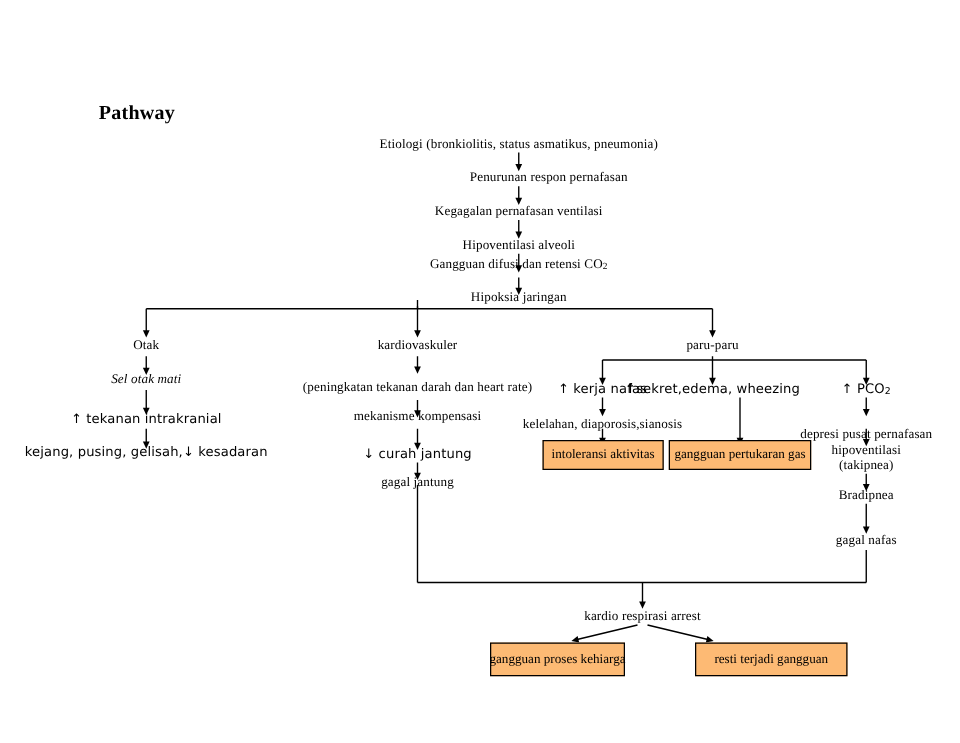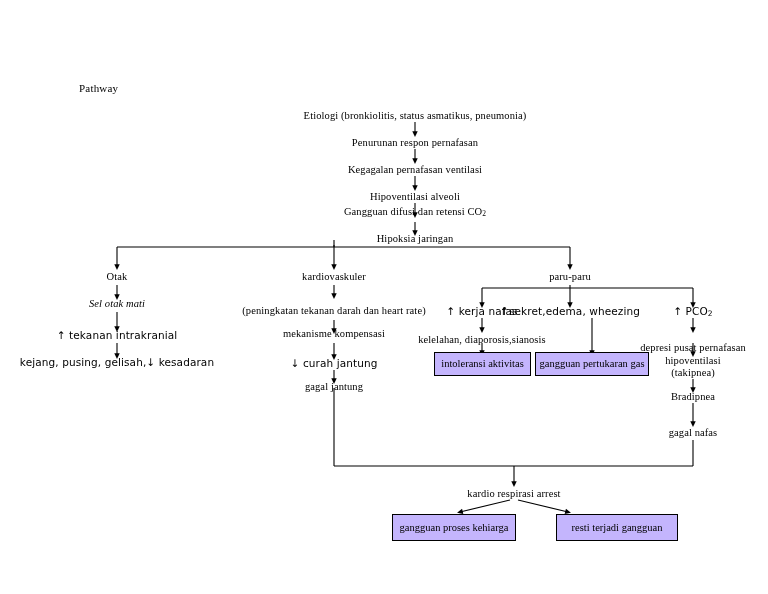--- a/index.html
+++ b/index.html
@@ -17,34 +17,34 @@
     position:absolute;
     font-size:10.5px;
     line-height:12.5px;
     white-space:nowrap;
     text-align:center;
     transform:translateX(-50%);
     letter-spacing:.1px;
   }
   .title{
     position:absolute;
-    font-weight:normal;
-    font-size:11px;
+    font-weight:bold;
+    font-size:16px;
     left:79px;top:82px;
     letter-spacing:.2px;
   }
   .boxnode{
     position:absolute;
     border:1.2px solid #000;
     font-size:10.5px;
     line-height:12px;
     display:flex;
     align-items:center;
     justify-content:center;
-    background:#c4b5fd;
+    background:#fdba74;
     box-sizing:border-box;
     white-space:nowrap;
   }
   sub{font-size:7.5px;vertical-align:-0.18em;}
   .arw{font-family:"DejaVu Sans",sans-serif;font-size:9px;}
 </style>
 </head>
 <body>
 
 <div id="canvas">
@@ -101,21 +101,21 @@
       <line x1="693" y1="440" x2="693" y2="466"></line>
       <line x1="334" y1="466" x2="693" y2="466"></line>
       <line x1="514" y1="466" x2="514" y2="484" marker-end="url(#ah)"></line>
 
       <line x1="510" y1="500" x2="460" y2="512" marker-end="url(#ah)"></line>
       <line x1="518" y1="500" x2="568" y2="512" marker-end="url(#ah)"></line>
     </g>
   </svg>
 
   <div class="node" style="left:415px;top:110px;">Etiologi (bronkiolitis, status asmatikus, pneumonia)</div>
-  <div class="node" style="left:415px;top:137px;">Penurunan respon pernafasan</div>
+  <div class="node" style="left:439px;top:137px;">Penurunan respon pernafasan</div>
   <div class="node" style="left:415px;top:164px;">Kegagalan pernafasan ventilasi</div>
   <div class="node" style="left:415px;top:191px;">Hipoventilasi alveoli</div>
   <div class="node" style="left:415px;top:206px;">
     <span>Gangguan difusi dan retensi CO</span><sub>2</sub>
   </div>
   <div class="node" style="left:415px;top:233px;">Hipoksia jaringan</div>
 
   <div class="node" style="left:117px;top:271px;">Otak</div>
   <div class="node" style="left:117px;top:298px;font-style:italic;">Sel otak mati</div>
   <div class="node arw" style="left:117px;top:329px;font-size:10.5px;">↑ tekanan intrakranial</div>
@@ -142,20 +142,20 @@
 
   <div class="boxnode" style="left:434px;top:352px;width:97px;height:24px;">
     <span>intoleransi aktivitas</span>
   </div>
   <div class="boxnode" style="left:535px;top:352px;width:114px;height:24px;">
     <span>gangguan pertukaran gas</span>
   </div>
 
   <div class="node" style="left:514px;top:488px;">kardio respirasi arrest</div>
 
-  <div class="boxnode" style="left:392px;top:514px;width:124px;height:27px;">
+  <div class="boxnode" style="left:392px;top:514px;width:108px;height:27px;">
     <span>gangguan proses kehiarga</span>
   </div>
   <div class="boxnode" style="left:556px;top:514px;width:122px;height:27px;">
     <span>resti terjadi gangguan</span>
   </div>
 
 </div>
 
 </body></html>

